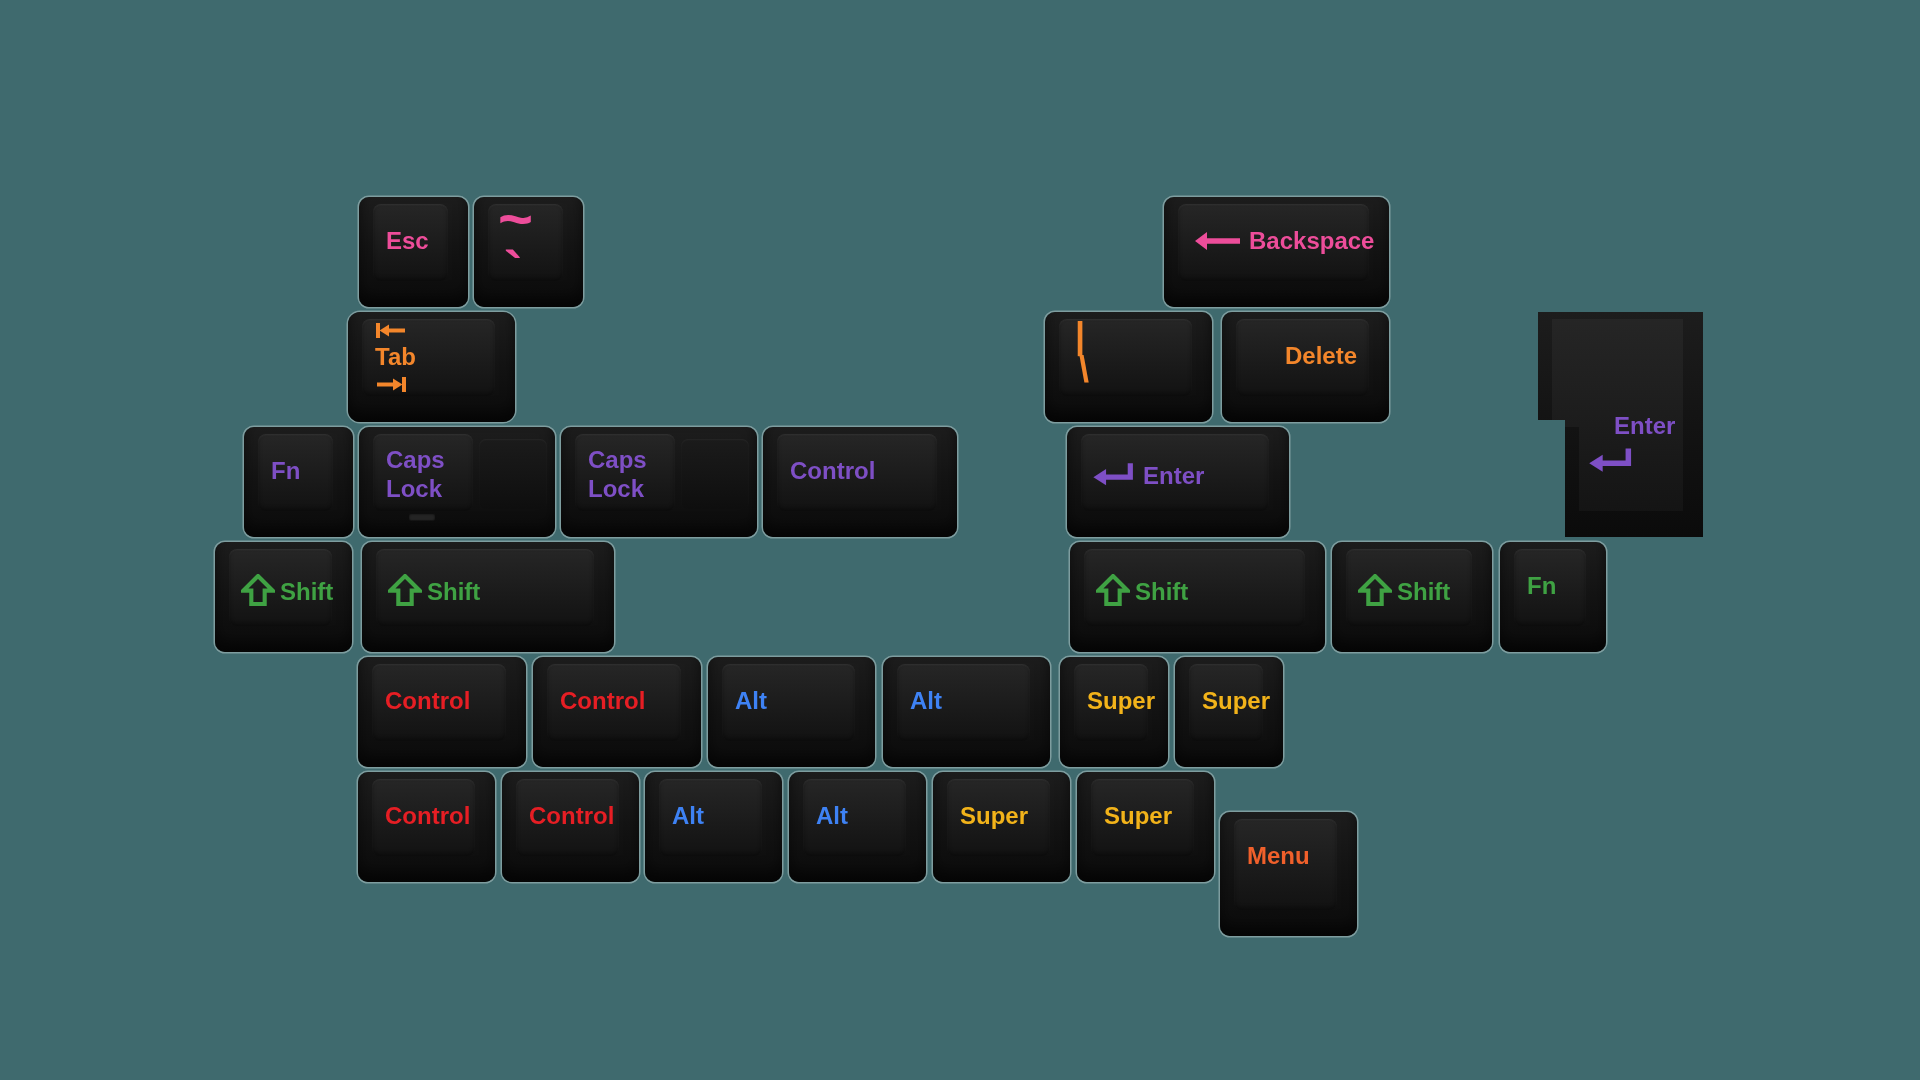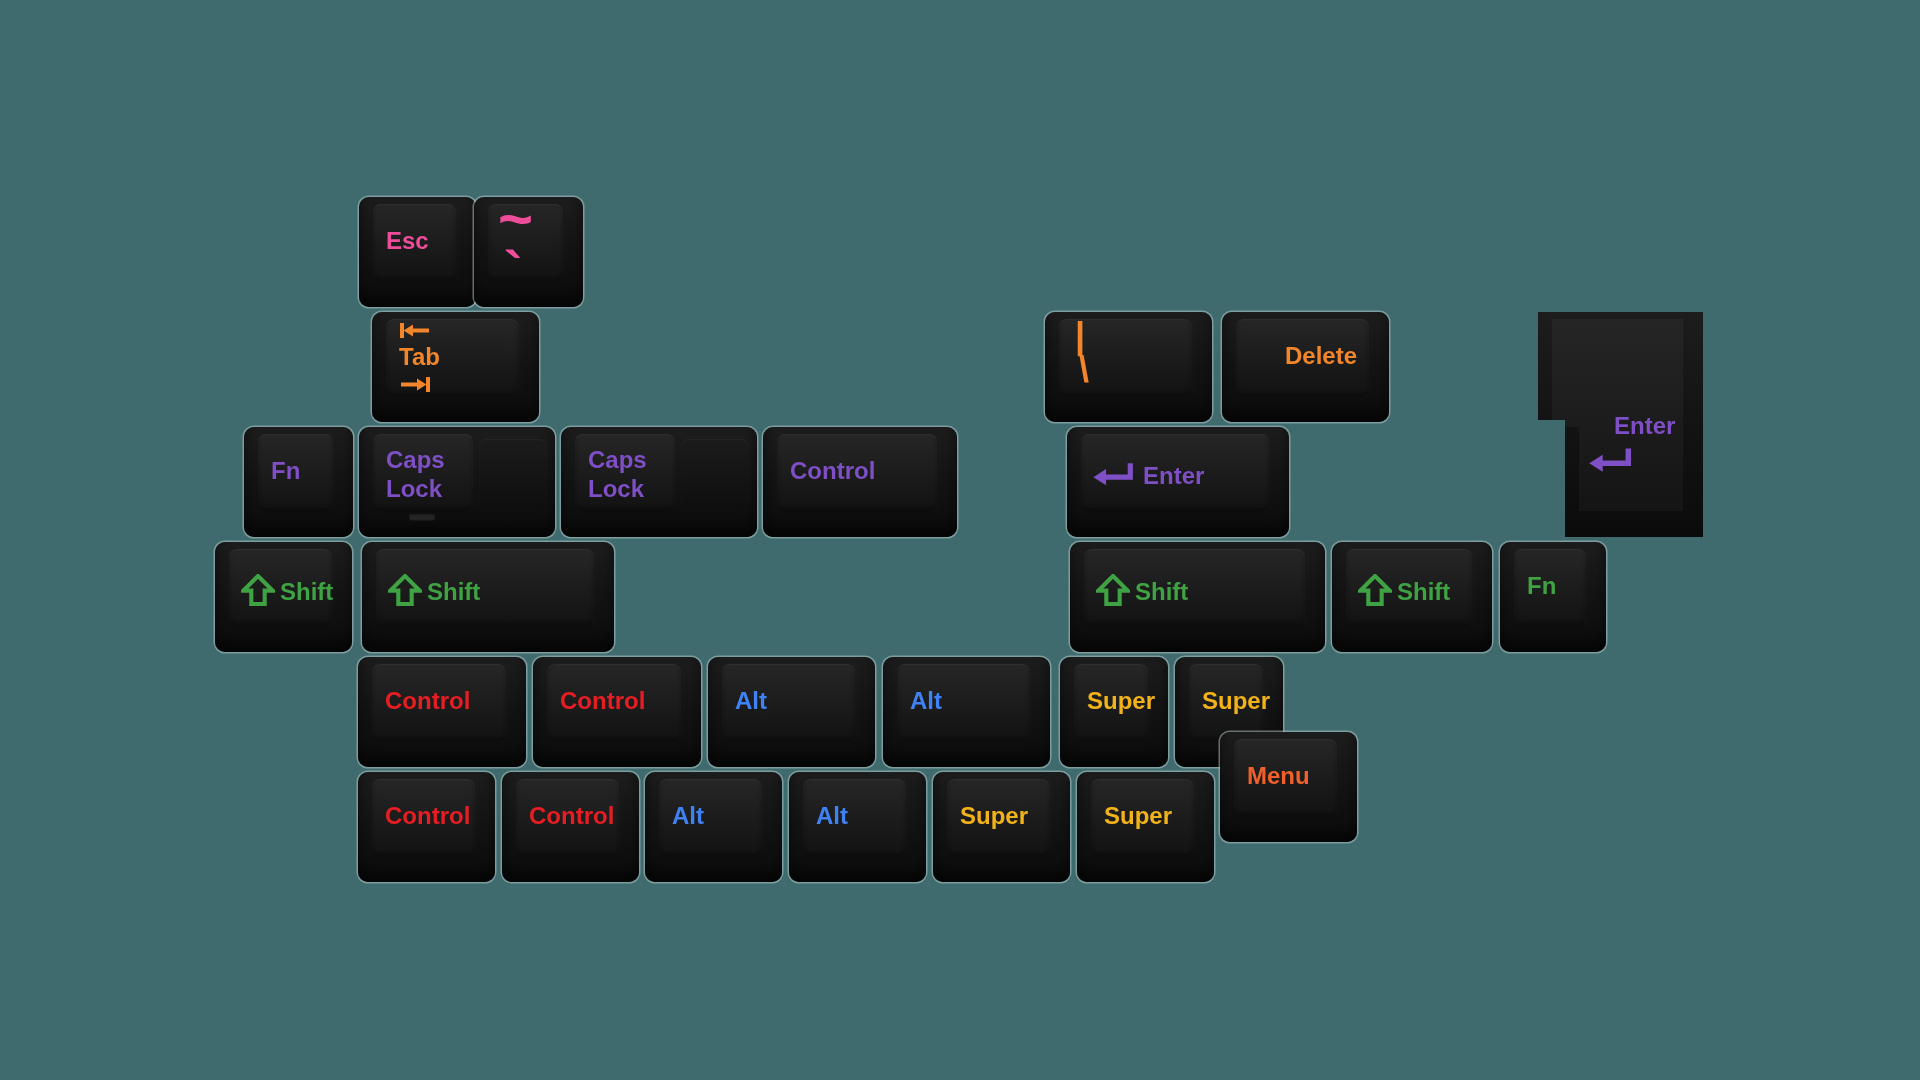--- a/index.html
+++ b/index.html
@@ -35,30 +35,40 @@
   .big-tilde{position:absolute;left:24px;top:-8px;font-size:60px;line-height:60px;font-weight:bold;}
   .backtick{position:absolute;left:30px;top:46px;font-size:56px;line-height:56px;font-weight:bold;}
   .glyph-pipe{position:absolute;left:30px;top:6px;font-size:36px;line-height:36px;font-weight:bold;}
   .glyph-bslash{position:absolute;left:34px;top:40px;font-size:36px;line-height:36px;font-weight:bold;}
   svg{display:block;}
 </style>
 </head>
 <body style="background: rgb(63, 106, 110);">
 
 <div class="canvas" style="width: 1920px; height: 1080px; background: rgb(63, 106, 110);">
-    <div class="key" style="left: 359px; top: 197px; width: 109px; height: 110px; padding-left: 8px;">
+    <div class="key" style="left: 359px; top: 197px; width: 109px; height: 110px;">
       <div class="face"></div>
       <div class="leg leg-single" style="color: rgb(237, 77, 154);">Esc</div>
     </div>
     <div class="key" style="left: 474px; top: 197px; width: 109px; height: 110px;">
       <div class="face"></div>
       <div class="big-tilde" style="color: rgb(237, 77, 154);">~</div>
       <div class="backtick" style="color: rgb(237, 77, 154);">`</div>
     </div>
-    <div class="key" style="left: 372px; top: 312px; width: 167px; height: 110px;">
+    <div class="key" style="left: 1164px; top: 197px; width: 225px; height: 110px;">
+      <div class="face"></div>
+      <div class="leg leg-row" style="left: 30px; top: 30px; gap: 7px; color: rgb(237, 77, 154);">
+        <svg width="48" height="20" viewBox="0 0 48 20">
+          <path d="M12 10 H46" fill="none" stroke="#ed4d9a" stroke-width="5.5"></path>
+          <polygon points="13,1 13,19 1,10" fill="#ed4d9a"></polygon>
+        </svg>
+        <div>Backspace</div>
+      </div>
+    </div>
+    <div class="key" style="left: 348px; top: 312px; width: 167px; height: 110px; border-radius: 12px;">
       <div class="face"></div>
       <svg width="32" height="17" viewBox="0 0 32 17" style="position: absolute; left: 27px; top: 10px;">
         <path d="M3 1 V16" fill="none" stroke="#f3862b" stroke-width="4"></path>
         <path d="M13 8.5 H30" fill="none" stroke="#f3862b" stroke-width="4"></path>
         <polygon points="14,2.5 14,14.5 4.5,8.5" fill="#f3862b"></polygon>
       </svg>
       <div class="leg" style="left: 27px; top: 31px; color: rgb(243, 134, 43);">Tab</div>
       <svg width="32" height="17" viewBox="0 0 32 17" style="position: absolute; left: 27px; top: 64px;">
         <path d="M29 1 V16" fill="none" stroke="#f3862b" stroke-width="4"></path>
         <path d="M2 8.5 H19" fill="none" stroke="#f3862b" stroke-width="4"></path>
@@ -200,17 +210,17 @@
       <div class="leg leg-single" style="color: rgb(62, 130, 244);">Alt</div>
     </div>
     <div class="key" style="left: 933px; top: 772px; width: 137px; height: 110px;">
       <div class="face"></div>
       <div class="leg leg-single" style="color: rgb(242, 179, 26);">Super</div>
     </div>
     <div class="key" style="left: 1077px; top: 772px; width: 137px; height: 110px;">
       <div class="face"></div>
       <div class="leg leg-single" style="color: rgb(242, 179, 26);">Super</div>
     </div>
-    <div class="key" style="left: 1220px; top: 732px; width: 137px; height: 110px;">
+    <div class="key" style="left: 1220px; top: 812px; width: 137px; height: 124px;">
       <div class="face"></div>
       <div class="leg leg-single" style="color: rgb(240, 96, 43);">Menu</div>
     </div>
   </div>
 
 </body></html>

